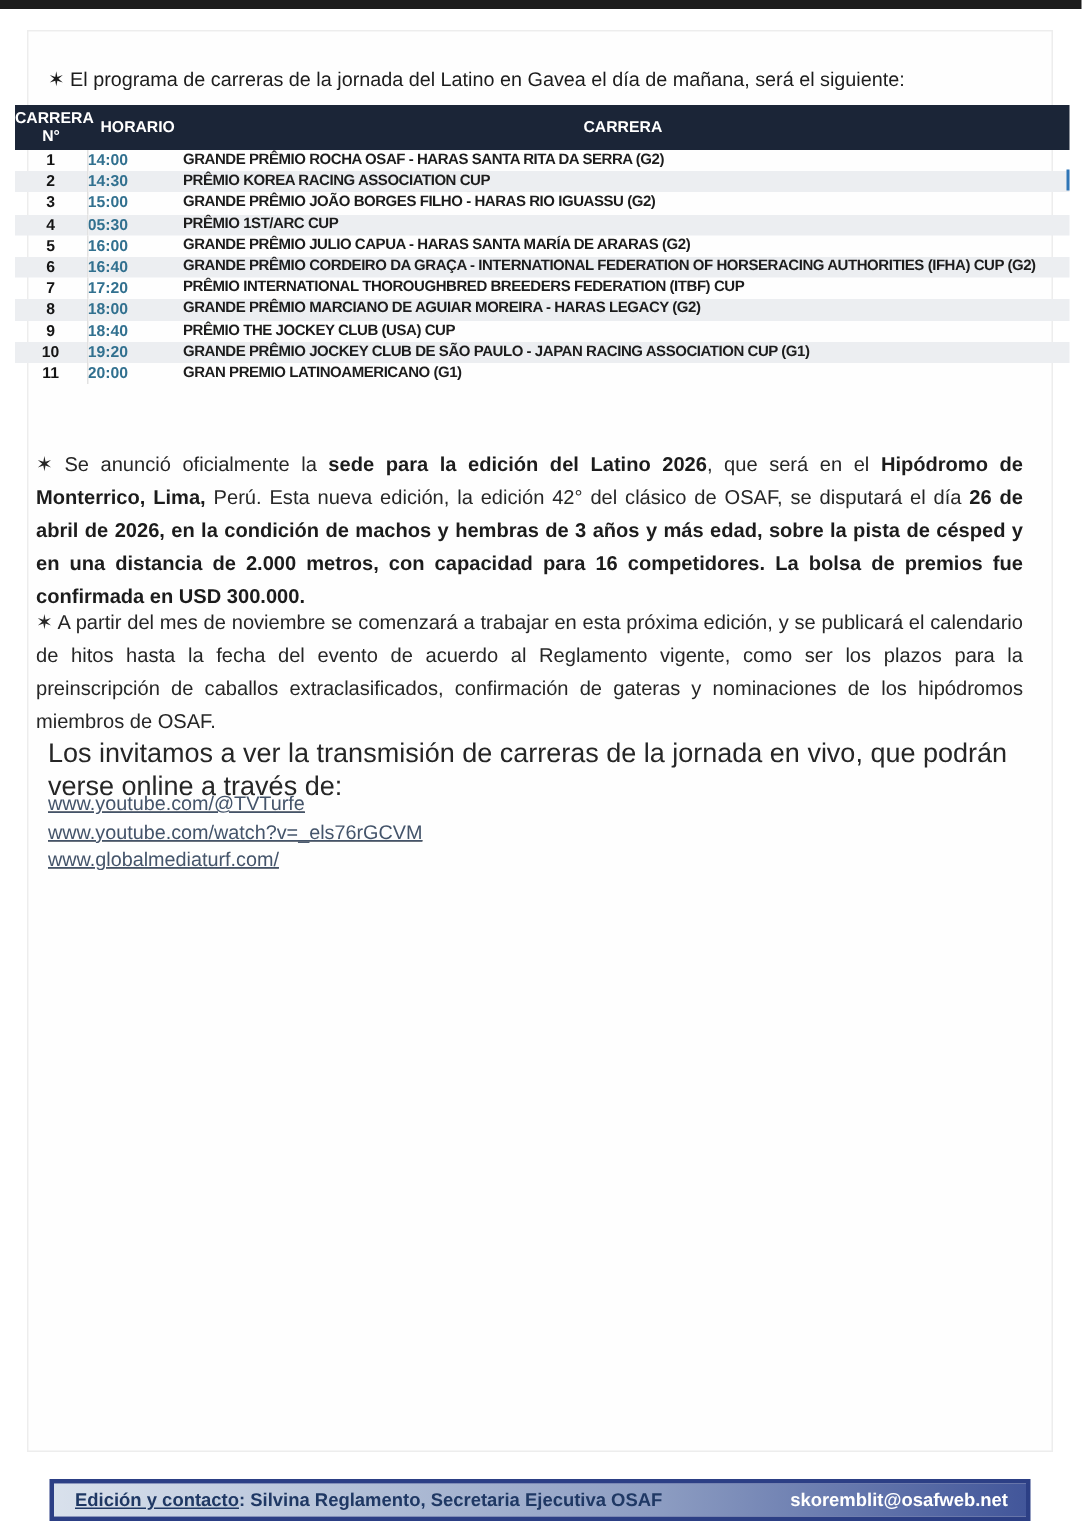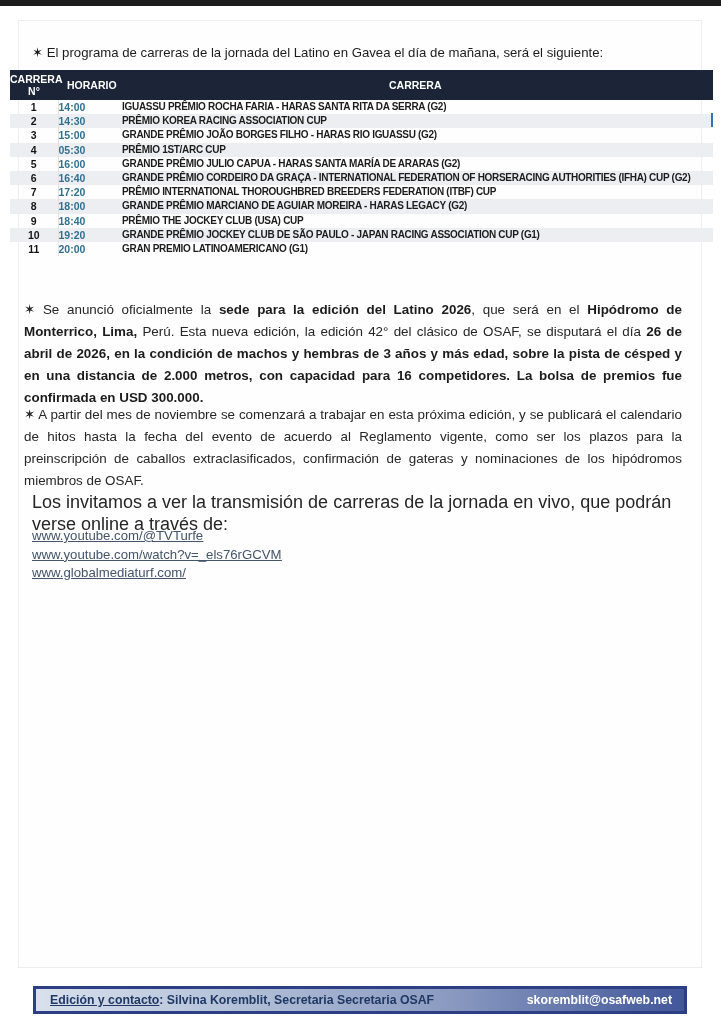--- a/index.html
+++ b/index.html
@@ -98,21 +98,21 @@
         <div>N°</div>
       </th>
       <th class="h-time">HORARIO</th>
       <th class="h-race">CARRERA</th>
     </tr>
   </thead>
   <tbody>
       <tr>
         <td class="col-num">1</td>
         <td class="col-time">14:00</td>
-        <td class="col-race">IGUASSU PRÊMIO ROCHA FARIA - HARAS SANTA RITA DA SERRA (G2)</td>
+        <td class="col-race">GRANDE PRÊMIO ROCHA OSAF - HARAS SANTA RITA DA SERRA (G2)</td>
       </tr>
       <tr>
         <td class="col-num">2</td>
         <td class="col-time">14:30</td>
         <td class="col-race">PRÊMIO KOREA RACING ASSOCIATION CUP</td>
       </tr>
       <tr>
         <td class="col-num">3</td>
         <td class="col-time">15:00</td>
         <td class="col-race">GRANDE PRÊMIO JOÃO BORGES FILHO - HARAS RIO IGUASSU (G2)</td>
@@ -167,15 +167,15 @@
 
 <p class="invite">Los invitamos a ver la transmisión de carreras de la jornada en vivo, que podrán verse online a través de:</p>
 
 <div class="links">
   <a>www.youtube.com/@TVTurfe</a>
   <a>www.youtube.com/watch?v=_els76rGCVM</a>
   <a>www.globalmediaturf.com/</a>
 </div>
 
 <div class="footer-bar">
-  <span class="footer-left"><span class="contact-label">Edición y contacto</span><span>: Silvina Koremblit, Secretaria Secretaria OSAF</span></span>
+  <span class="footer-left"><span class="contact-label">Edición y contacto</span><span>: Silvina Reglamento, Secretaria Ejecutiva OSAF</span></span>
   <span class="footer-right">skoremblit@osafweb.net</span>
 </div>
 
 </body></html>

